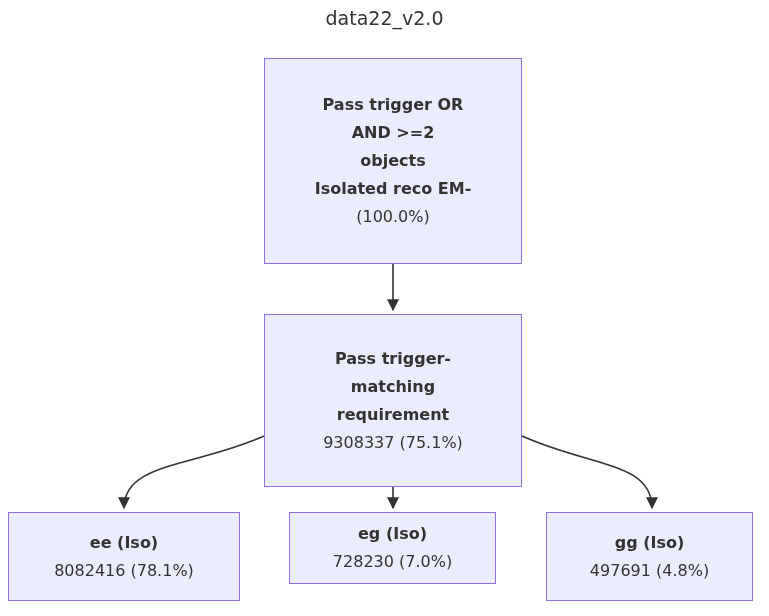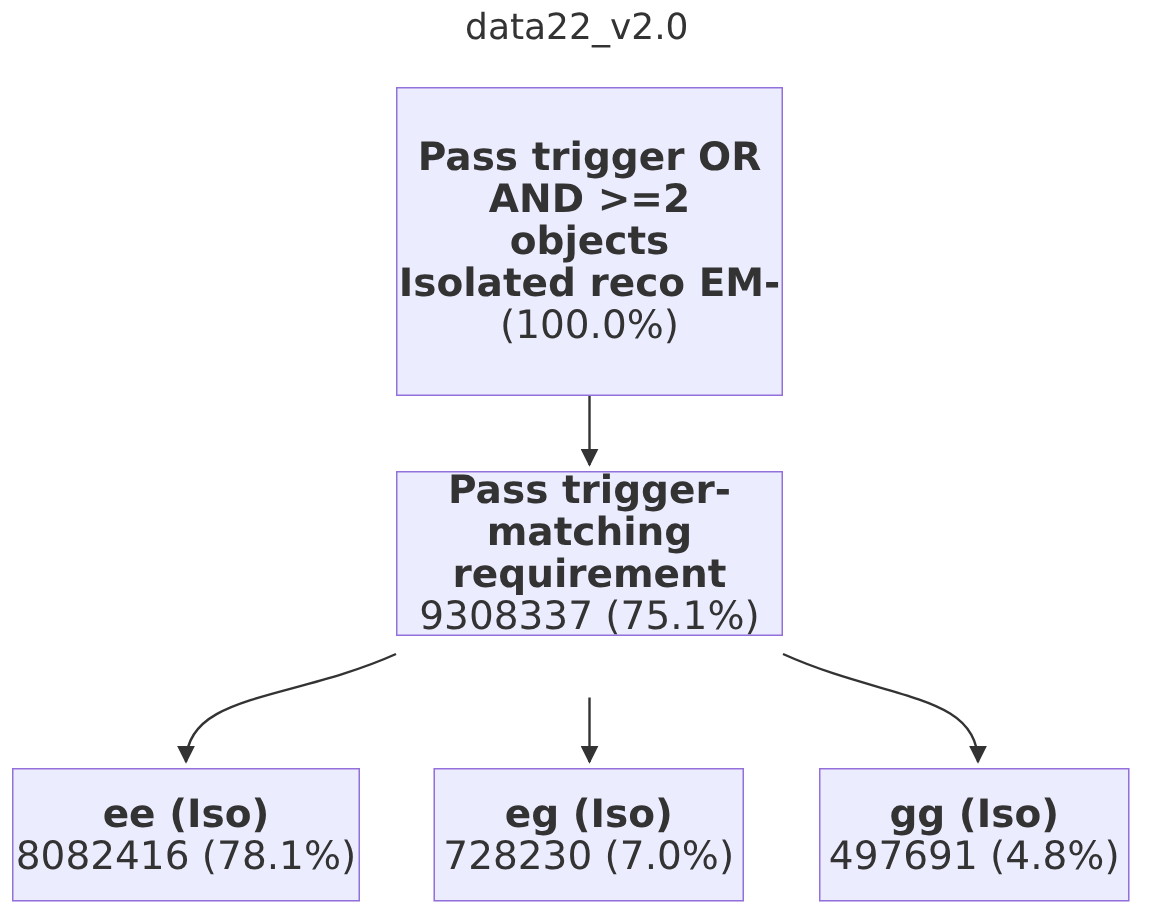--- a/index.html
+++ b/index.html
@@ -15,51 +15,51 @@
     font-family: "DejaVu Sans", "Liberation Sans", sans-serif;
     color: #333333;
     overflow: hidden;
   }
   .diagram-title {
     position: absolute;
     top: 6px;
     left: 0;
     width: 769px;
     text-align: center;
-    font-size: 24px;
+    font-size: 19px;
     line-height: 24px;
     color: #333333;
   }
   .edges-layer {
     position: absolute;
     top: 0;
     left: 0;
     width: 769px;
     height: 616px;
   }
   .node {
     position: absolute;
     box-sizing: border-box;
     background: #ECECFF;
     border: 1px solid #9370DB;
     display: flex;
     flex-direction: column;
     align-items: center;
     justify-content: center;
     text-align: center;
-    font-size: 26px;
+    font-size: 16px;
     line-height: 28px;
     color: #333333;
   }
   .node .line { white-space: nowrap; }
   .node .bold { font-weight: bold; }
   .node-root   { left: 264px; top: 58px;  width: 258px; height: 206px; }
-  .node-match  { left: 264px; top: 314px; width: 258px; height: 110px; }
+  .node-match  { left: 264px; top: 314px; width: 258px; height: 173px; }
   .node-ee     { left: 8px;   top: 512px; width: 232px; height: 89px; }
-  .node-eg     { left: 289px; top: 512px; width: 207px; height: 89px; }
+  .node-eg     { left: 289px; top: 512px; width: 207px; height: 72px; }
   .node-gg     { left: 546px; top: 512px; width: 207px; height: 89px; }
 </style>
 </head>
 <body>
 
 <div class="canvas">
 
   <div class="diagram-title">data22_v2.0</div>
 
   <svg class="edges-layer" width="769" height="616" viewBox="0 0 769 616">

